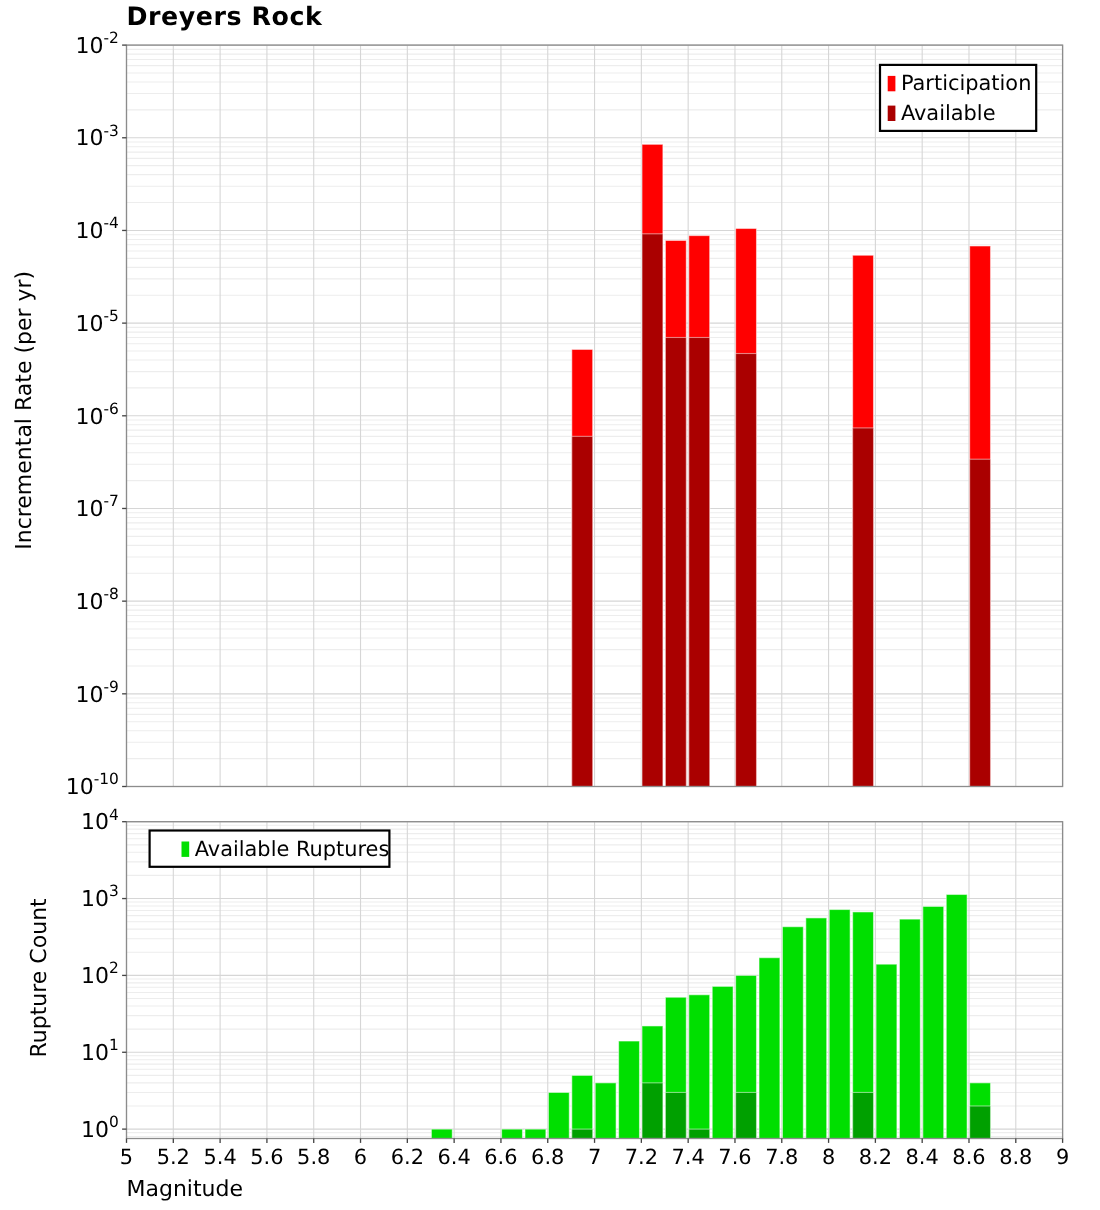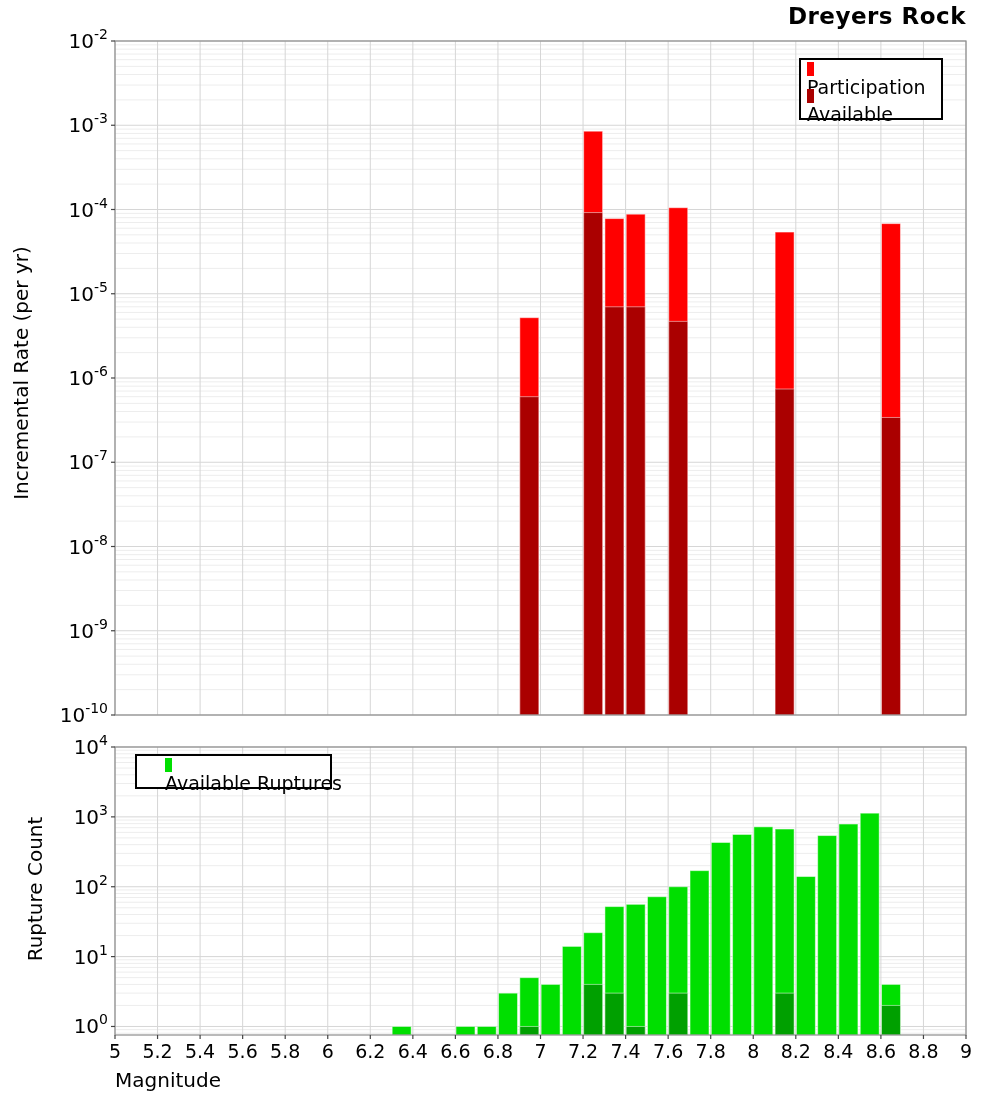--- a/index.html
+++ b/index.html
@@ -1,27 +1,27 @@
 <!DOCTYPE html>
 <html><head>
 <meta charset="utf-8">
 <style>
   html,body{margin:0;padding:0;background:#ffffff;}
   #page{position:relative;width:1000px;height:1100px;background:#ffffff;overflow:hidden;
         font-family:"DejaVu Sans","Liberation Sans",sans-serif;color:#000;}
   #plot-canvas{position:absolute;left:0;top:0;}
   .overlay{position:absolute;}
-  #chart-title{left:115px;top:3px;width:851px;text-align:right;
+  #chart-title{left:115px;top:3px;width:851px;text-align:left;
                font-size:23px;font-weight:bold;letter-spacing:0.5px;}
   .y-axis-label{position:absolute;white-space:nowrap;font-size:20px;
                 transform:translate(-50%,-50%) rotate(-90deg);}
   #x-axis-label{left:115px;top:1068px;width:851px;text-align:left;font-size:20px;}
   .legend{position:absolute;background:#ffffff;border:2px solid #000;
           box-sizing:border-box;padding:2px 6px 2px 6px;font-size:19px;}
-  .legend-row{display:flex;height:27px;white-space:nowrap;flex-direction:column;}
+  .legend-row{display:flex;align-items:center;height:27px;white-space:nowrap;}
   .swatch{display:inline-block;width:7px;height:14px;margin-right:5px;flex:0 0 auto;}
 </style>
 </head>
 <body>
 
 <div id="page">
 
   <svg id="plot-canvas" width="1000" height="1100">
       <g>
         <line x1="115" x2="966" y1="99.88822286530959" y2="99.88822286530959" stroke="#ededed" stroke-width="1"></line>
@@ -310,20 +310,20 @@
     <div class="legend-row">
       <span class="swatch" style="background: rgb(255, 0, 0);"></span>
       <span>Participation</span>
     </div>
     <div class="legend-row">
       <span class="swatch" style="background: rgb(170, 0, 0);"></span>
       <span>Available</span>
     </div>
   </div>
 
-  <div class="legend" style="left:135px;top:754px;width:197px;padding-left:28px;">
+  <div class="legend" style="left:135px;top:754px;width:220px;padding-left:28px;">
     <div class="legend-row">
       <span class="swatch" style="background: rgb(0, 223, 0);"></span>
       <span>Available Ruptures</span>
     </div>
   </div>
 
 </div>
 
 </body></html>

